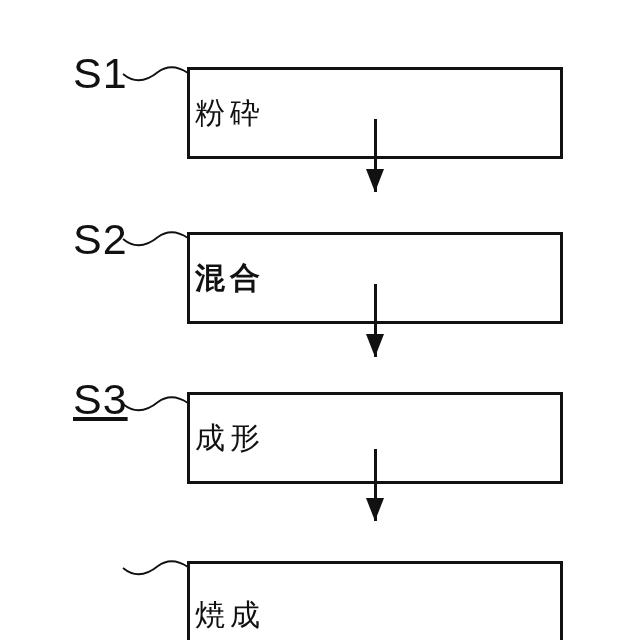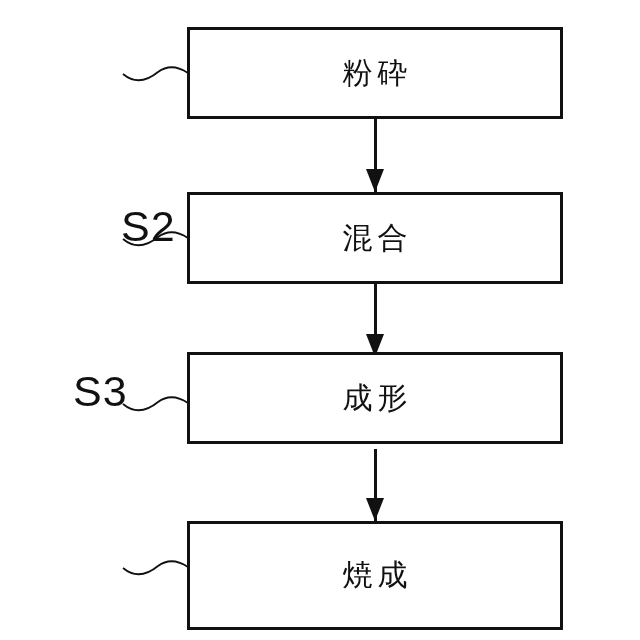--- a/index.html
+++ b/index.html
@@ -20,21 +20,22 @@
   }
   .step-box {
     position: absolute;
     left: 187px;
     width: 376px;
     height: 92px;
     border: 3px solid var(--ink);
     background: var(--background);
     display: flex;
     align-items: center;
-    justify-content: center;
+    justify-content: flex-start;
+    margin-top: 40px;
   }
   .step-box .box-label {
     font-size: 30px;
     letter-spacing: 5px;
     padding-left: 5px; 
     color: var(--ink);
   }
   .step-id {
     position: absolute;
     left: 73px;
@@ -69,48 +70,49 @@
     border-left: 9px solid transparent;
     border-right: 9px solid transparent;
     border-top: 23px solid var(--ink);
   }
 </style>
 </head>
 <body>
 
 <div class="canvas">
 
+  <div class="step-id" style="top: 50px;">S1</div>
   <div class="connector" style="top: 63px;">
     <svg width="67" height="22" viewBox="0 0 67 22">
       <path d="M2,11 C 14,21 26,18 37,9 C 48,1 58,4 67,10" fill="none" stroke="#111111" stroke-width="1.8"></path>
     </svg>
   </div>
   <div class="step-box" style="top: 27px;">
     <span class="box-label">粉砕</span>
   </div>
 
   <div class="arrow" style="top: 119px; height: 73px;">
     <span class="arrow-head"></span>
   </div>
 
-  <div class="step-id" style="top: 203px; margin-left: 48px;">S2</div>
+  <div class="step-id" style="top: 216px;">S2</div>
   <div class="connector" style="top: 228px;">
     <svg width="67" height="22" viewBox="0 0 67 22">
       <path d="M2,11 C 14,21 26,18 37,9 C 48,1 58,4 67,10" fill="none" stroke="#111111" stroke-width="1.8"></path>
     </svg>
   </div>
-  <div class="step-box" style="top: 192px;">
+  <div class="step-box" style="top: 192px; font-weight: bold;">
     <span class="box-label">混合</span>
   </div>
 
   <div class="arrow" style="top: 284px; height: 73px;">
     <span class="arrow-head"></span>
   </div>
 
-  <div class="step-id" style="top: 368px;">S3</div>
+  <div class="step-id" style="top: 376px; text-decoration: underline;">S3</div>
   <div class="connector" style="top: 393px;">
     <svg width="67" height="22" viewBox="0 0 67 22">
       <path d="M2,11 C 14,21 26,18 37,9 C 48,1 58,4 67,10" fill="none" stroke="#111111" stroke-width="1.8"></path>
     </svg>
   </div>
   <div class="step-box" style="top: 352px;">
     <span class="box-label">成形</span>
   </div>
 
   <div class="arrow" style="top: 449px; height: 72px;">

